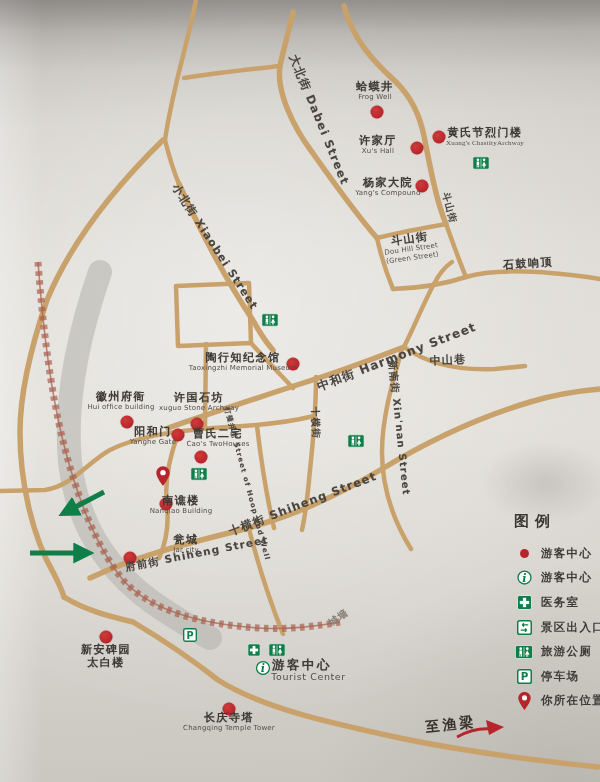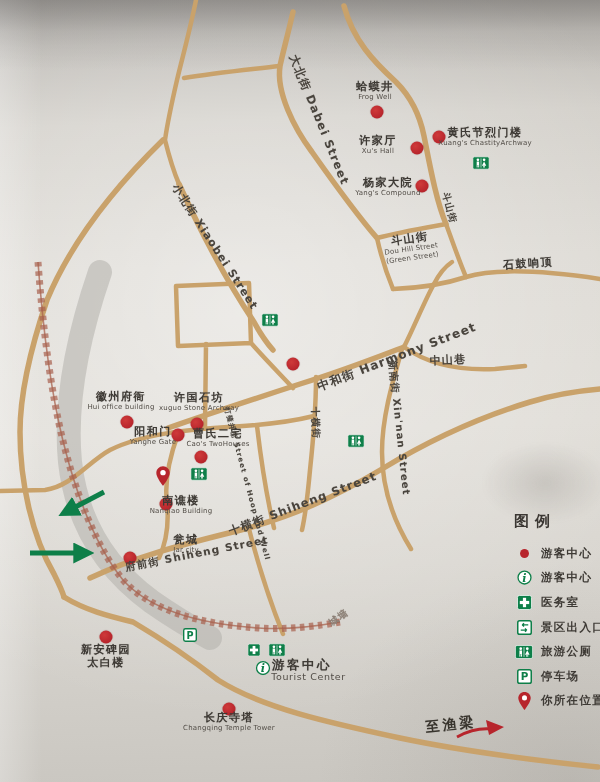--- a/index.html
+++ b/index.html
@@ -191,35 +191,39 @@
     </div>
   <div id="labels">
       <div class="poi" style="left: 375px; top: 80px; transform: translateX(-50%);">
         <div class="poi-cn">蛤蟆井</div>
         <div class="poi-en">Frog Well</div>
       </div>
       <div class="poi" style="left: 378px; top: 134px; transform: translateX(-50%);">
         <div class="poi-cn">许家厅</div>
         <div class="poi-en">Xu's Hall</div>
       </div>
-      <div class="poi" style="left: 485px; top: 126px; transform: translateX(-50%);">
+      <div class="poi" style="left: 485px; top: 126px; transform: translateX(-50%); font-family: Liberation Serif, serif;">
         <div class="poi-cn">黄氏节烈门楼</div>
         <div class="poi-en">Xuang's ChastityArchway</div>
       </div>
       <div class="poi" style="left: 388px; top: 176px; transform: translateX(-50%);">
         <div class="poi-cn">杨家大院</div>
         <div class="poi-en">Yang's Compound</div>
       </div>
       <div class="poi" style="left: 411px; top: 232px; transform: translateX(-50%) rotate(-8deg);">
         <div class="poi-cn">斗山街</div>
         <div class="poi-en">Dou Hill Street</div>
         <div class="poi-en">(Green Street)</div>
       </div>
       <div class="poi" style="left: 528px; top: 257px; transform: translateX(-50%) rotate(-4deg);">
         <div class="poi-cn">石鼓响顶</div>
+      </div>
+      <div class="poi" style="left: 243px; top: 351px; transform: translateX(-50%);">
+        <div class="poi-cn">陶行知纪念馆</div>
+        <div class="poi-en">Taoxingzhi Memorial Museum</div>
       </div>
       <div class="poi" style="left: 121px; top: 390px; transform: translateX(-50%);">
         <div class="poi-cn">徽州府衙</div>
         <div class="poi-en">Hui office building</div>
       </div>
       <div class="poi" style="left: 199px; top: 391px; transform: translateX(-50%);">
         <div class="poi-cn">许国石坊</div>
         <div class="poi-en">xuguo Stone Archway</div>
       </div>
       <div class="poi" style="left: 153px; top: 425px; transform: translateX(-50%);">

